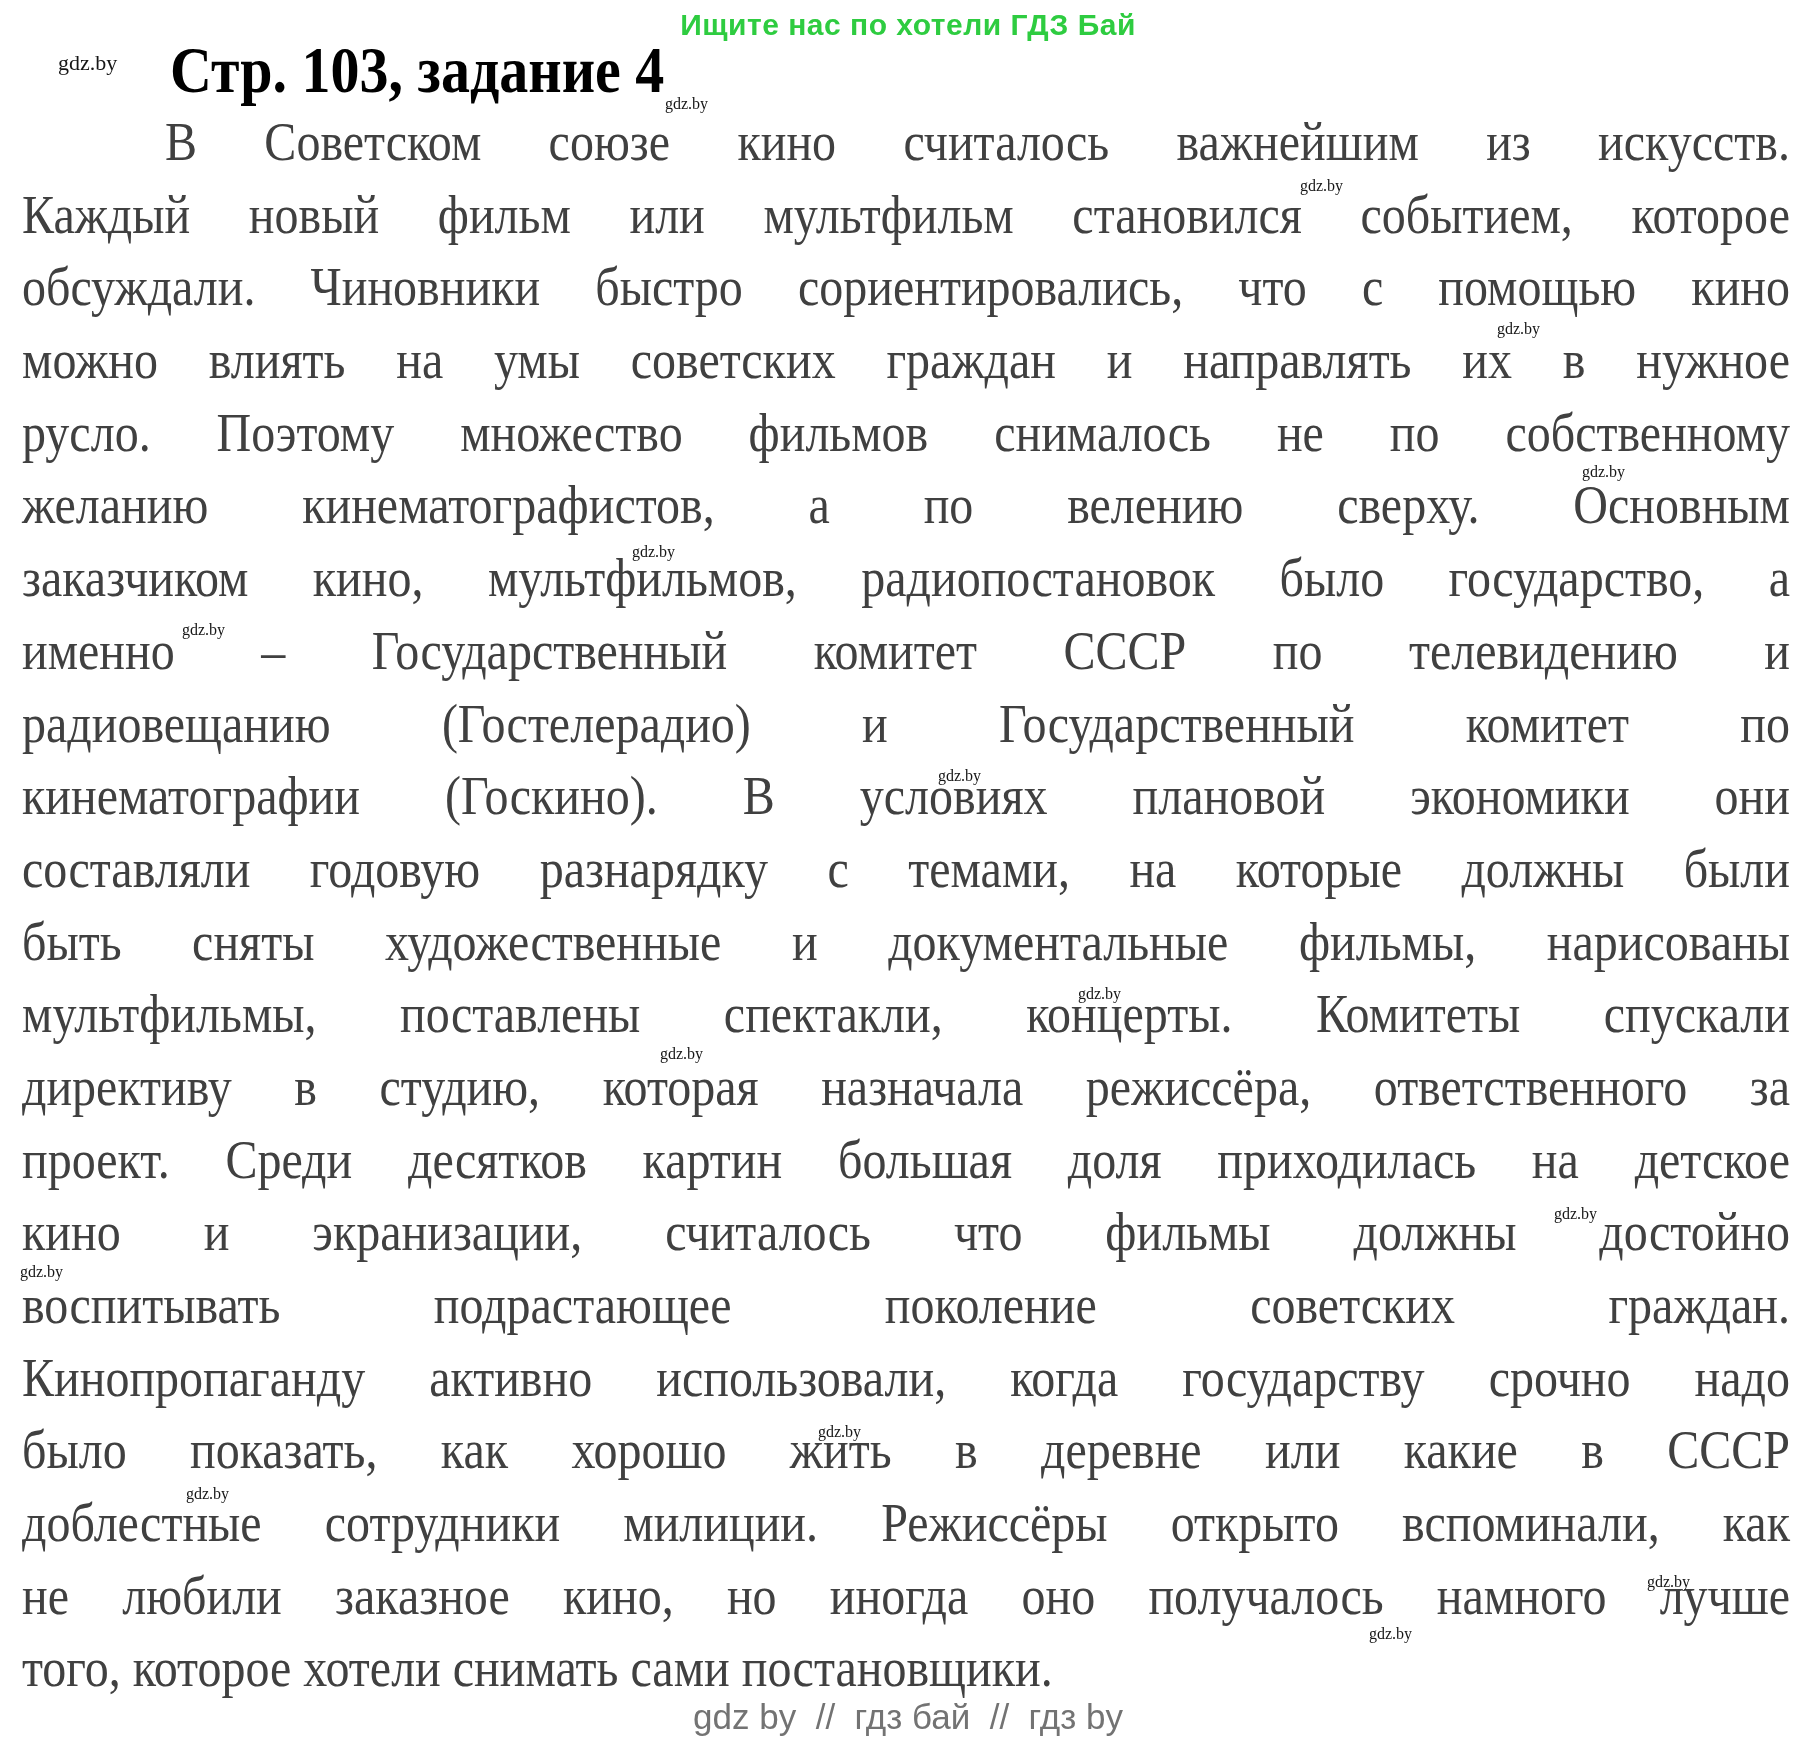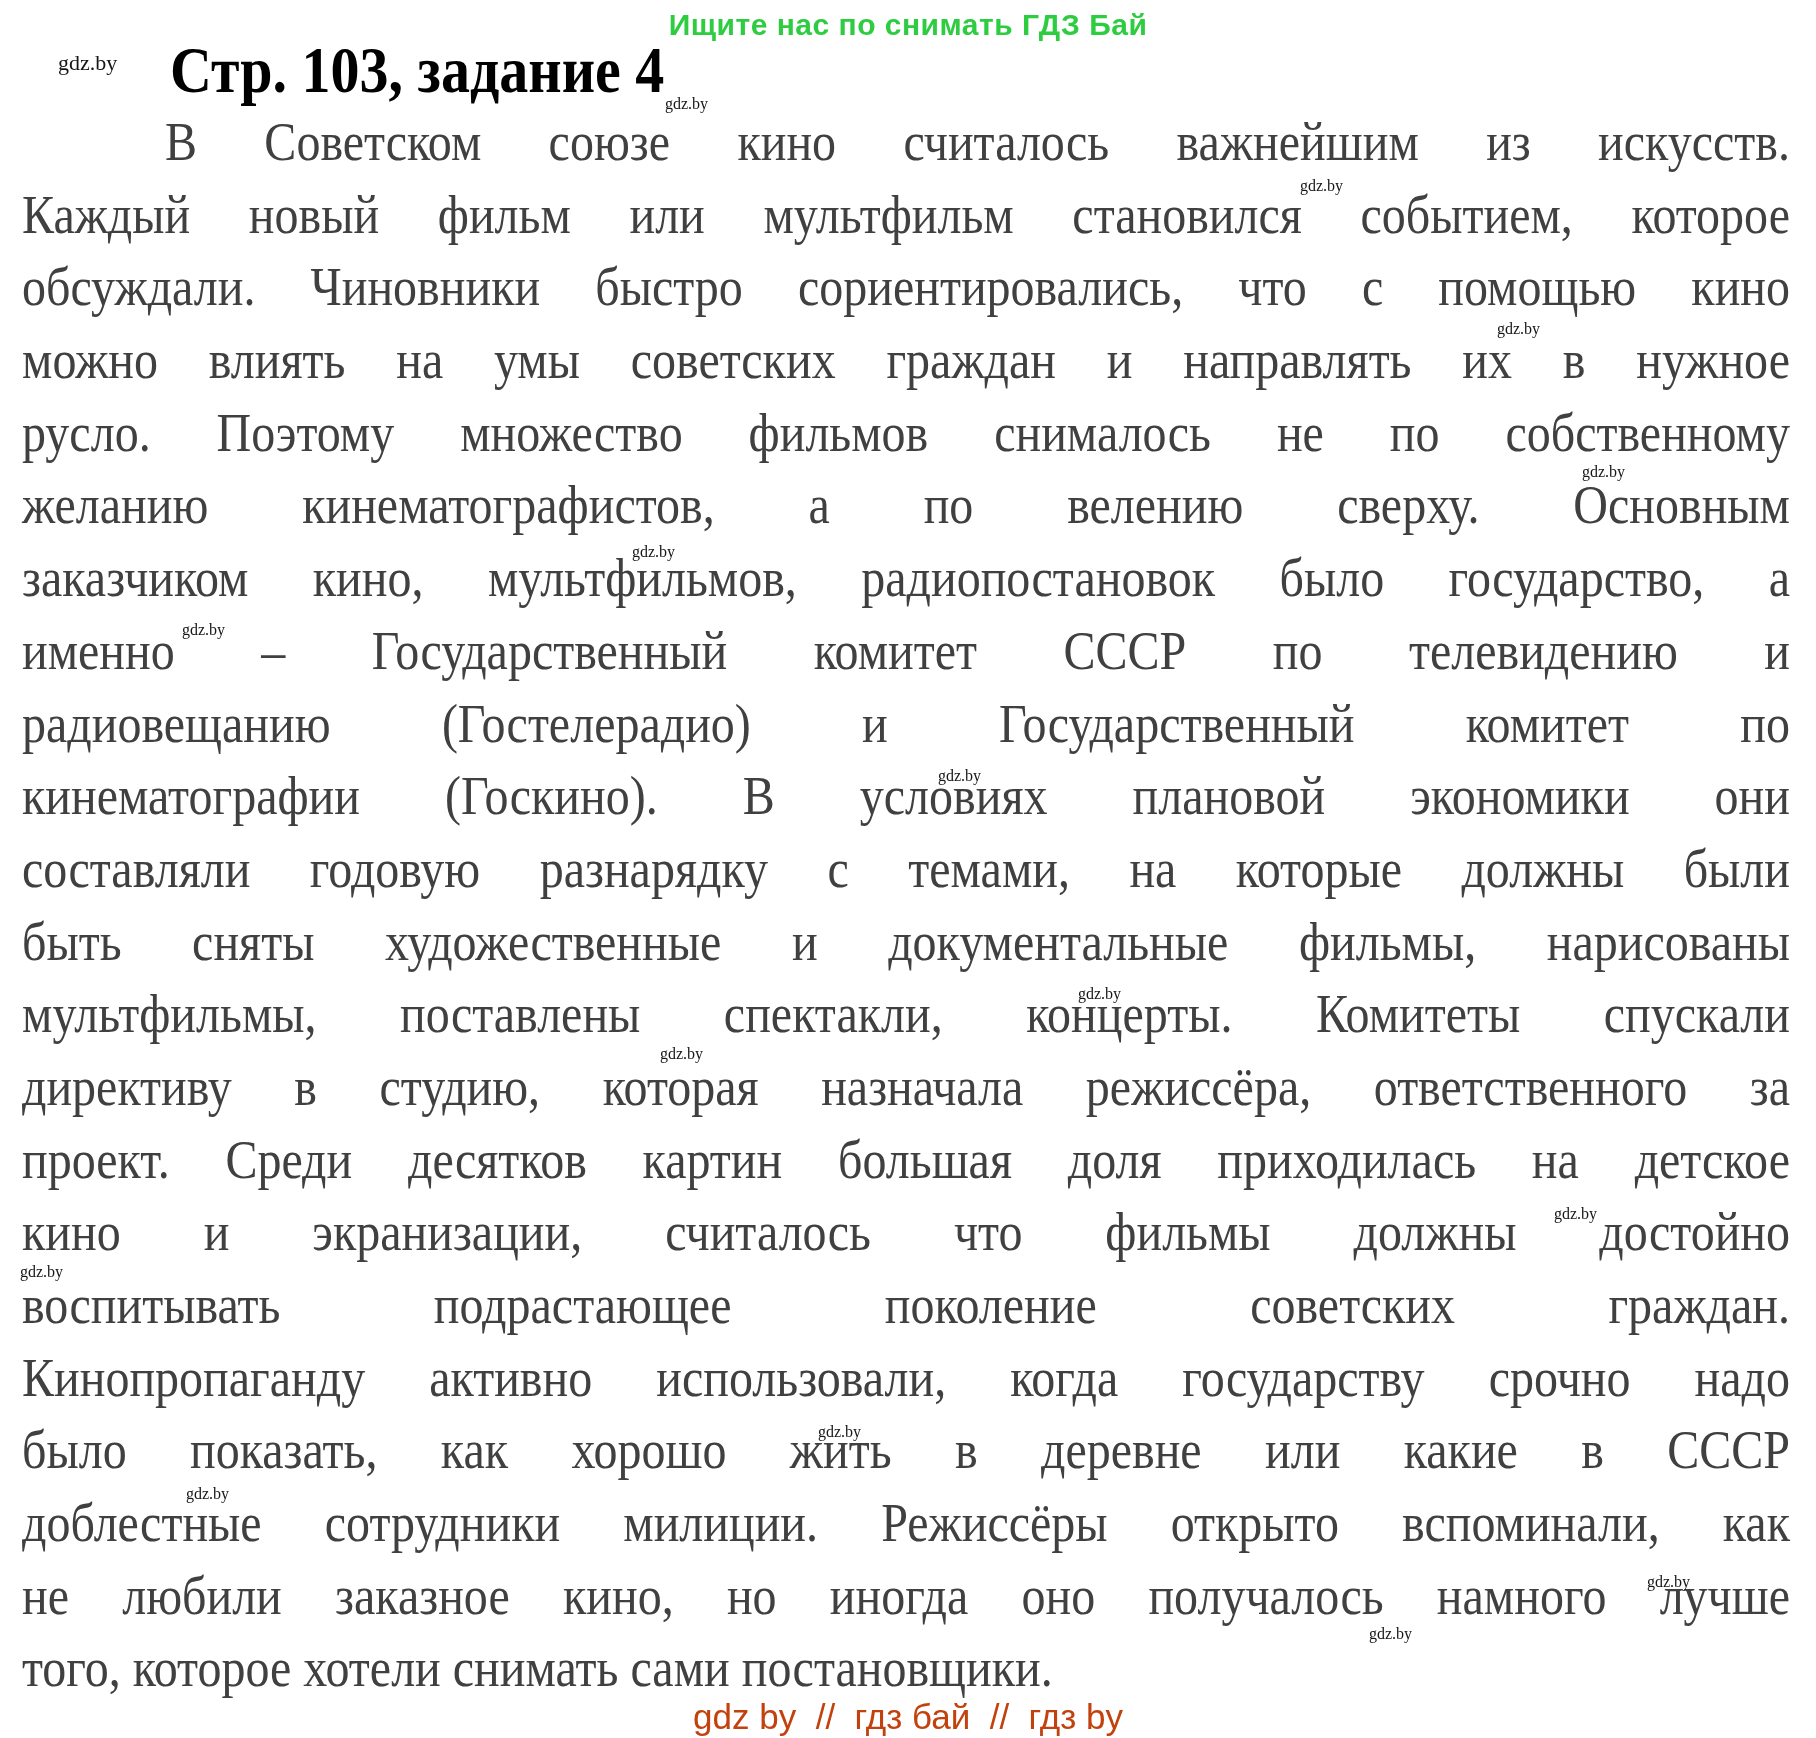--- a/index.html
+++ b/index.html
@@ -49,21 +49,21 @@
     position: absolute; top: 1697px; left: 0; width: 1816px;
     text-align: center;
     font-family: "Liberation Sans", sans-serif;
     font-size: 35px;
     white-space: pre;
   }
 </style>
 </head>
 <body>
 
-<div class="promo" style="color: rgb(46, 204, 64);">Ищите нас по снимать ГДЗ Бай</div>
+<div class="promo" style="color: rgb(46, 204, 64);">Ищите нас по хотели ГДЗ Бай</div>
 
 <div class="page-title">Стр. 103, задание 4</div>
 
 <div class="body-text" style="color: #404040;">
     <div class="line indent">В Советском союзе кино считалось важнейшим из искусств.</div>
     <div class="line">Каждый новый фильм или мультфильм становился событием, которое</div>
     <div class="line">обсуждали. Чиновники быстро сориентировались, что с помощью кино</div>
     <div class="line">можно влиять на умы советских граждан и направлять их в нужное</div>
     <div class="line">русло. Поэтому множество фильмов снималось не по собственному</div>
     <div class="line">желанию кинематографистов, а по велению сверху. Основным</div>
@@ -97,13 +97,13 @@
     <span class="wm" style="left: 1078px; top: 986px; font-size: 16px; color: rgb(22, 22, 22);">gdz.by</span>
     <span class="wm" style="left: 660px; top: 1046px; font-size: 16px; color: rgb(22, 22, 22);">gdz.by</span>
     <span class="wm" style="left: 1554px; top: 1206px; font-size: 16px; color: rgb(22, 22, 22);">gdz.by</span>
     <span class="wm" style="left: 20px; top: 1264px; font-size: 16px; color: rgb(22, 22, 22);">gdz.by</span>
     <span class="wm" style="left: 818px; top: 1424px; font-size: 16px; color: rgb(22, 22, 22);">gdz.by</span>
     <span class="wm" style="left: 186px; top: 1486px; font-size: 16px; color: rgb(22, 22, 22);">gdz.by</span>
     <span class="wm" style="left: 1647px; top: 1574px; font-size: 16px; color: rgb(22, 22, 22);">gdz.by</span>
     <span class="wm" style="left: 1369px; top: 1626px; font-size: 16px; color: rgb(22, 22, 22);">gdz.by</span>
   </div>
 
-<div class="footer" style="color: #c2410c;">gdz by  //  гдз бай  //  гдз by</div>
+<div class="footer" style="color: #737373;">gdz by  //  гдз бай  //  гдз by</div>
 
 </body></html>

